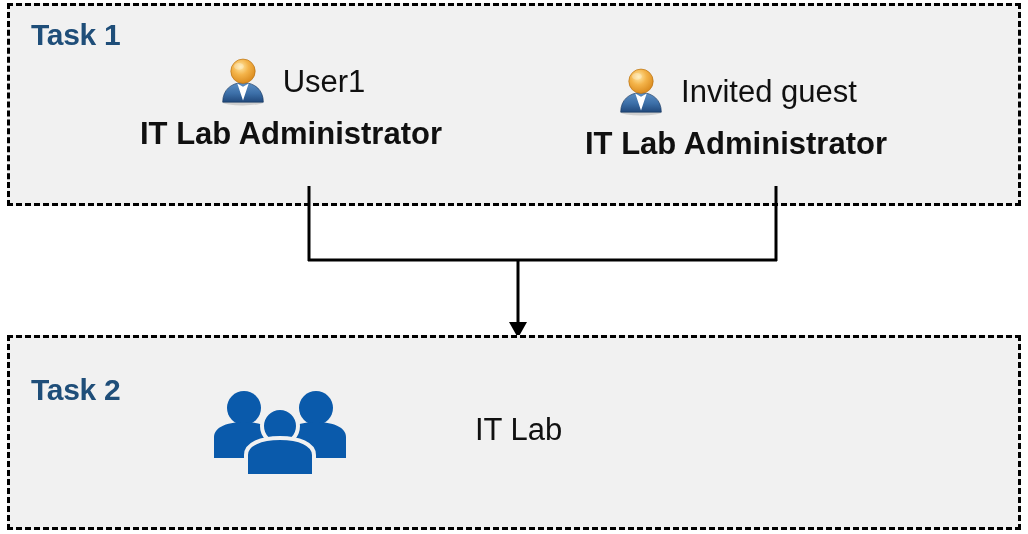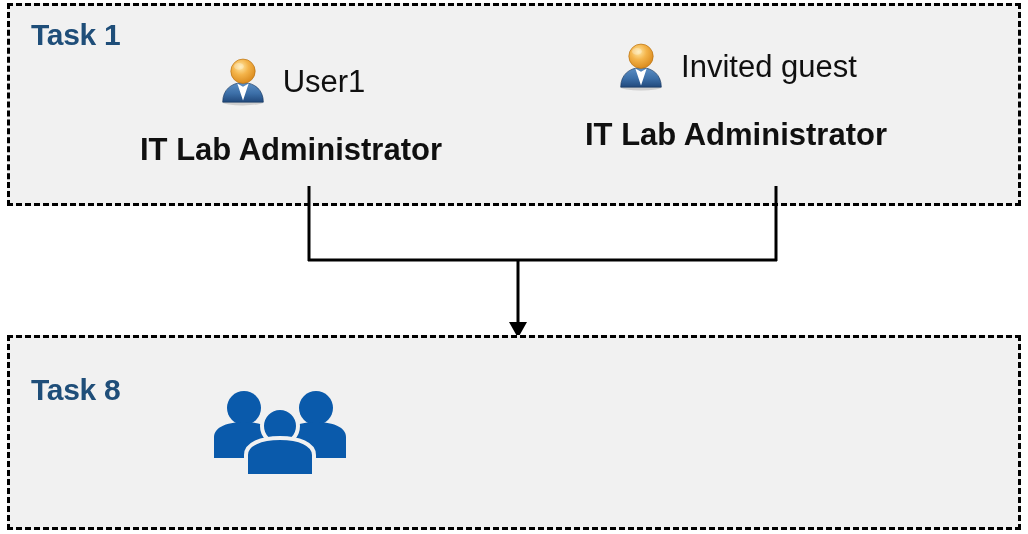--- a/index.html
+++ b/index.html
@@ -52,21 +52,20 @@
   #task1-label { left: 31px; top: 18px; }
   #task2-label { left: 31px; top: 373px; }
 
   
   .person {
     position: absolute;
     display: flex;
     flex-direction: column;
     align-items: center;
     white-space: nowrap;
-    gap: 16px;
   }
   .person-row {
     display: flex;
     flex-direction: row;
     align-items: center;
     gap: 14px;
   }
   .person-name {
     font-family: "Liberation Sans", sans-serif;
     font-size: 31px;
@@ -75,21 +74,21 @@
   }
   .person-role {
     font-family: "Liberation Sans", sans-serif;
     font-size: 31px;
     color: #101010;
     line-height: 1.0;
     margin-top: 11px;
     font-weight: bold;
   }
   #person-user1 { left: 140px; top: 55px; }
-  #person-guest { left: 585px; top: 40px; }
+  #person-guest { left: 585px; top: 65px; }
 
   
   .user-icon {
     width: 52px;
     height: 52px;
     display: block;
     flex: 0 0 auto;
   }
 
   
@@ -200,32 +199,33 @@
 
     <line x1="308" y1="260" x2="777" y2="260" stroke="#000000" stroke-width="3"></line>
 
     <line x1="518" y1="260" x2="518" y2="327" stroke="#000000" stroke-width="3"></line>
 
     <polygon points="509,322 527,322 518,338" fill="#000000"></polygon>
   </svg>
 
   <div id="task2-box" class="task-box"></div>
 
-  <div id="task2-label" class="task-label">Task 8</div>
+  <div id="task2-label" class="task-label">Task 2</div>
 
   <div id="group-entry">
     <svg class="group-icon" viewBox="0 0 140 96">
 
       <circle cx="34" cy="26" r="17" fill="#0A5AAB"></circle>
       <path d="M4 76 L4 55 C4 45 18 40 34 40 C50 40 64 45 64 55 L64 76 Z" fill="#0A5AAB"></path>
 
       <circle cx="106" cy="26" r="17" fill="#0A5AAB"></circle>
       <path d="M76 76 L76 55 C76 45 90 40 106 40 C122 40 136 45 136 55 L136 76 Z" fill="#0A5AAB"></path>
 
       <circle cx="70" cy="44" r="21" fill="#FFFFFF" opacity="0"></circle>
       <circle cx="70" cy="44" r="18" fill="#0A5AAB" stroke="#F1F1F1" stroke-width="4"></circle>
       <path d="M36 94 L36 73 C36 62 51 56 70 56 C89 56 104 62 104 73 L104 94 Z" fill="#0A5AAB" stroke="#F1F1F1" stroke-width="4"></path>
     </svg>
     <div class="group-label">
+      <div>IT Lab</div>
     </div>
   </div>
 
 </div>
 
 </body></html>

